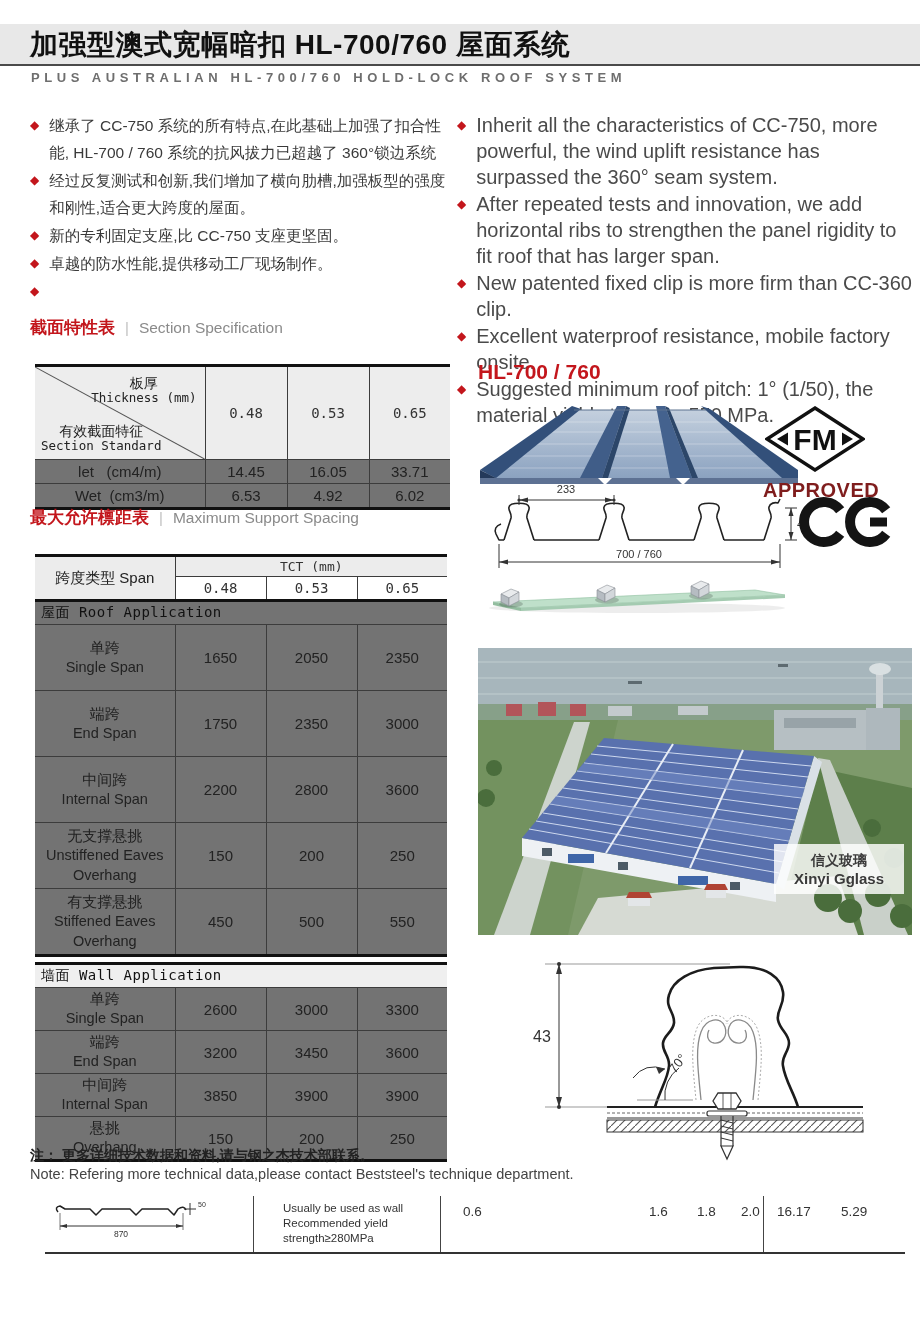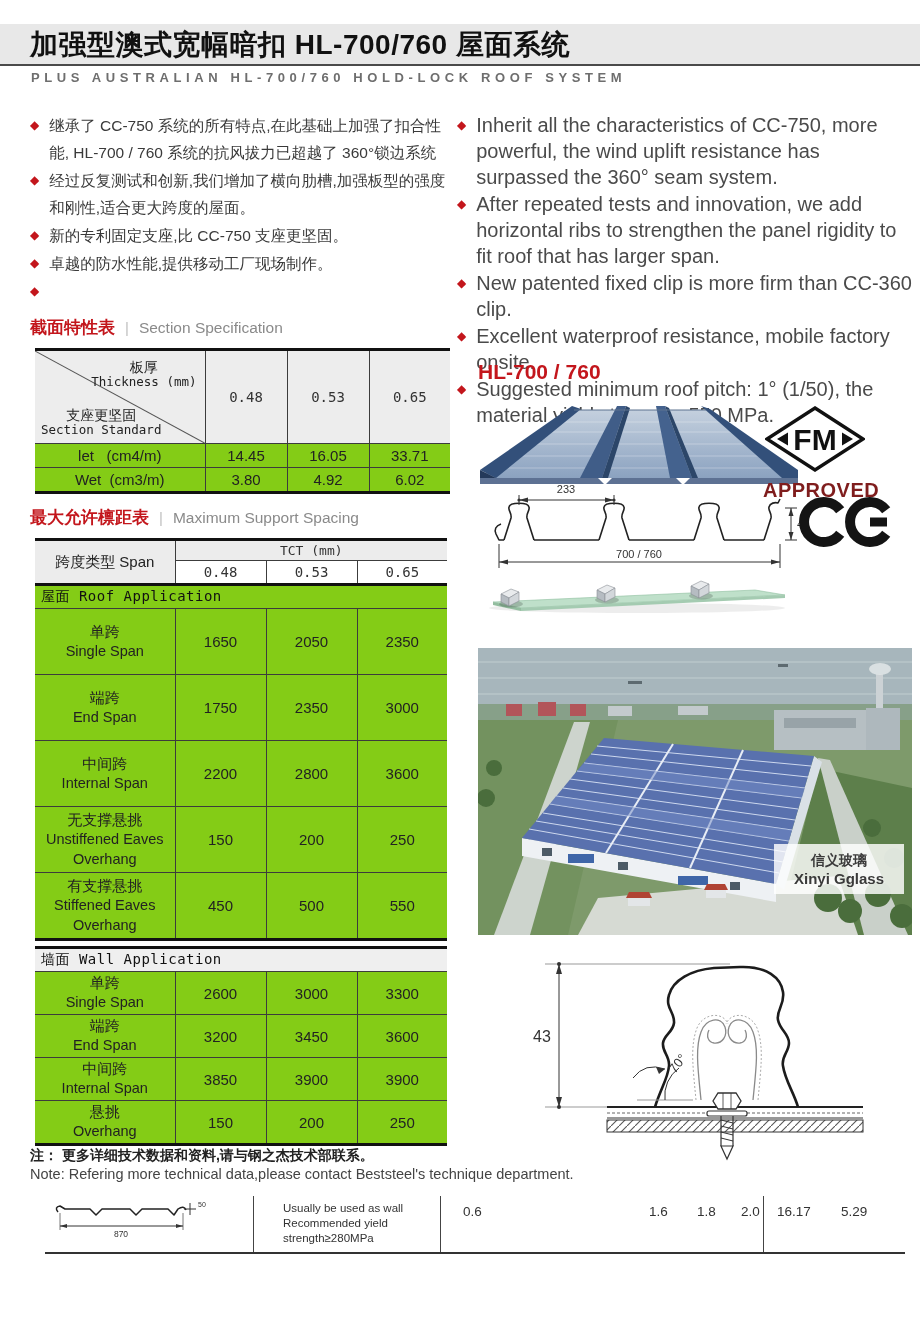--- a/index.html
+++ b/index.html
@@ -24,21 +24,21 @@
 
   
   .sec-title{position:absolute;display:flex;align-items:baseline;white-space:nowrap;}
   .sec-title .cn{color:#c3161c;font-weight:700;font-size:17px;}
   .sec-title .bar{color:#c0c0c0;margin:0 10px;font-size:15px;}
   .sec-title .en{color:#8a8a8a;font-size:15.5px;}
   #spec-title{left:30px;top:316px;}
   #spacing-title{left:30px;top:506px;}
 
   
-  table{border-collapse:collapse;table-layout:fixed;position:absolute;background:#84cc16;}
+  table{border-collapse:collapse;table-layout:fixed;position:absolute;background:#737373;margin-top:16px;}
   td,th{border:1px solid #3c3c3c;padding:0;text-align:center;font-weight:400;vertical-align:middle;}
   tr>:first-child{border-left:none;} tr>:last-child{border-right:none;}
   .thick-top{border-top:3px solid #111!important;}
   table.t-outer{border-top:3px solid #111;border-bottom:3px solid #111;}
 
   #spec-table{left:35px;top:348px;width:415px;}
   #spec-table .hd{background:#ededed;}
   #spec-table th.diag{position:relative;height:92px;}
   #spec-table .ct{position:absolute;top:8px;right:8px;text-align:center;line-height:1.15;}
   #spec-table .cb{position:absolute;bottom:6px;left:6px;text-align:center;line-height:1.1;}
@@ -158,37 +158,37 @@
         <tr>
       <th class="diag hd">
         <svg class="diagsvg" viewBox="0 0 100 100" preserveAspectRatio="none">
               <line x1="0" y1="0" x2="100" y2="100" stroke="#555" stroke-width="1" vector-effect="non-scaling-stroke"></line>
             </svg>
         <span class="ct">
               <span class="l1" style="display:block">板厚</span>
               <span class="l2 mono" style="display:block">Thickness (mm)</span>
             </span>
         <span class="cb">
-              <span class="l1" style="display:block">支座更坚固</span>
+              <span class="l1" style="display:block">有效截面特征</span>
               <span class="l2 mono" style="display:block">Section Standard</span>
             </span>
       </th>
       <th class="hd thv mono">0.48</th>
       <th class="hd thv mono">0.53</th>
       <th class="hd thv mono">0.65</th>
     </tr>
     <tr>
       <td class="lbl">let   (cm4/m)</td>
       <td>14.45</td>
       <td>16.05</td>
       <td>33.71</td>
     </tr>
     <tr>
       <td class="lbl">Wet  (cm3/m)</td>
-      <td>3.80</td>
+      <td>6.53</td>
       <td>4.92</td>
       <td>6.02</td>
     </tr>
   </tbody>
     </table>
 
   <div id="spacing-title" class="sec-title">
     <span class="cn">最大允许檩距表</span>
     <span class="bar">|</span>
     <span class="en">Maximum Support Spacing</span>

